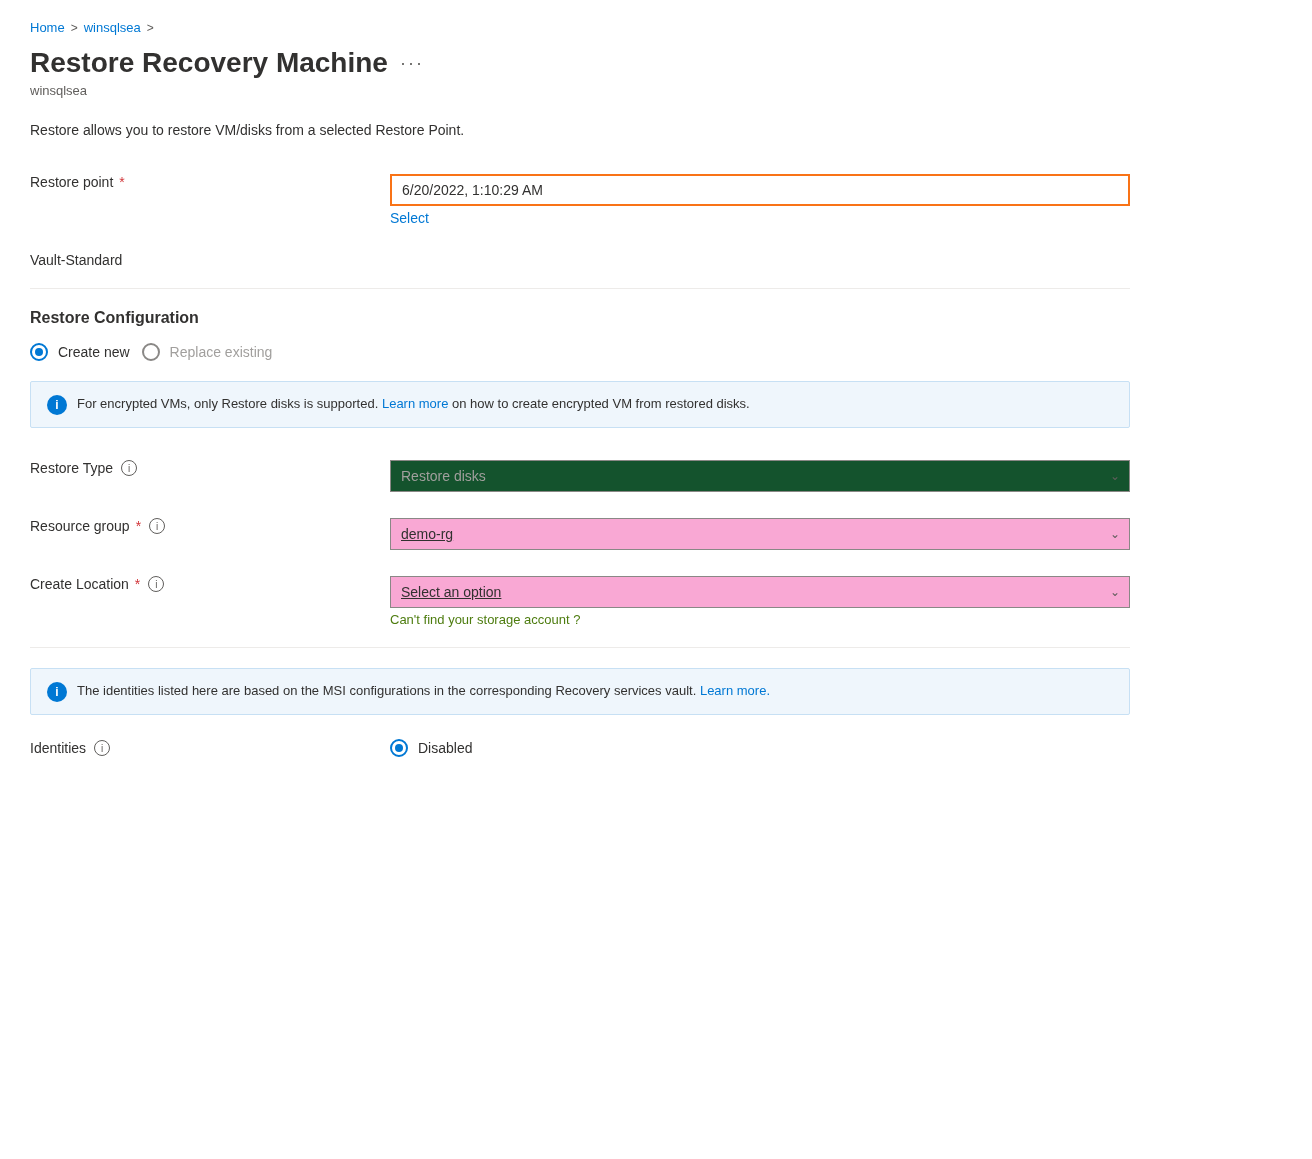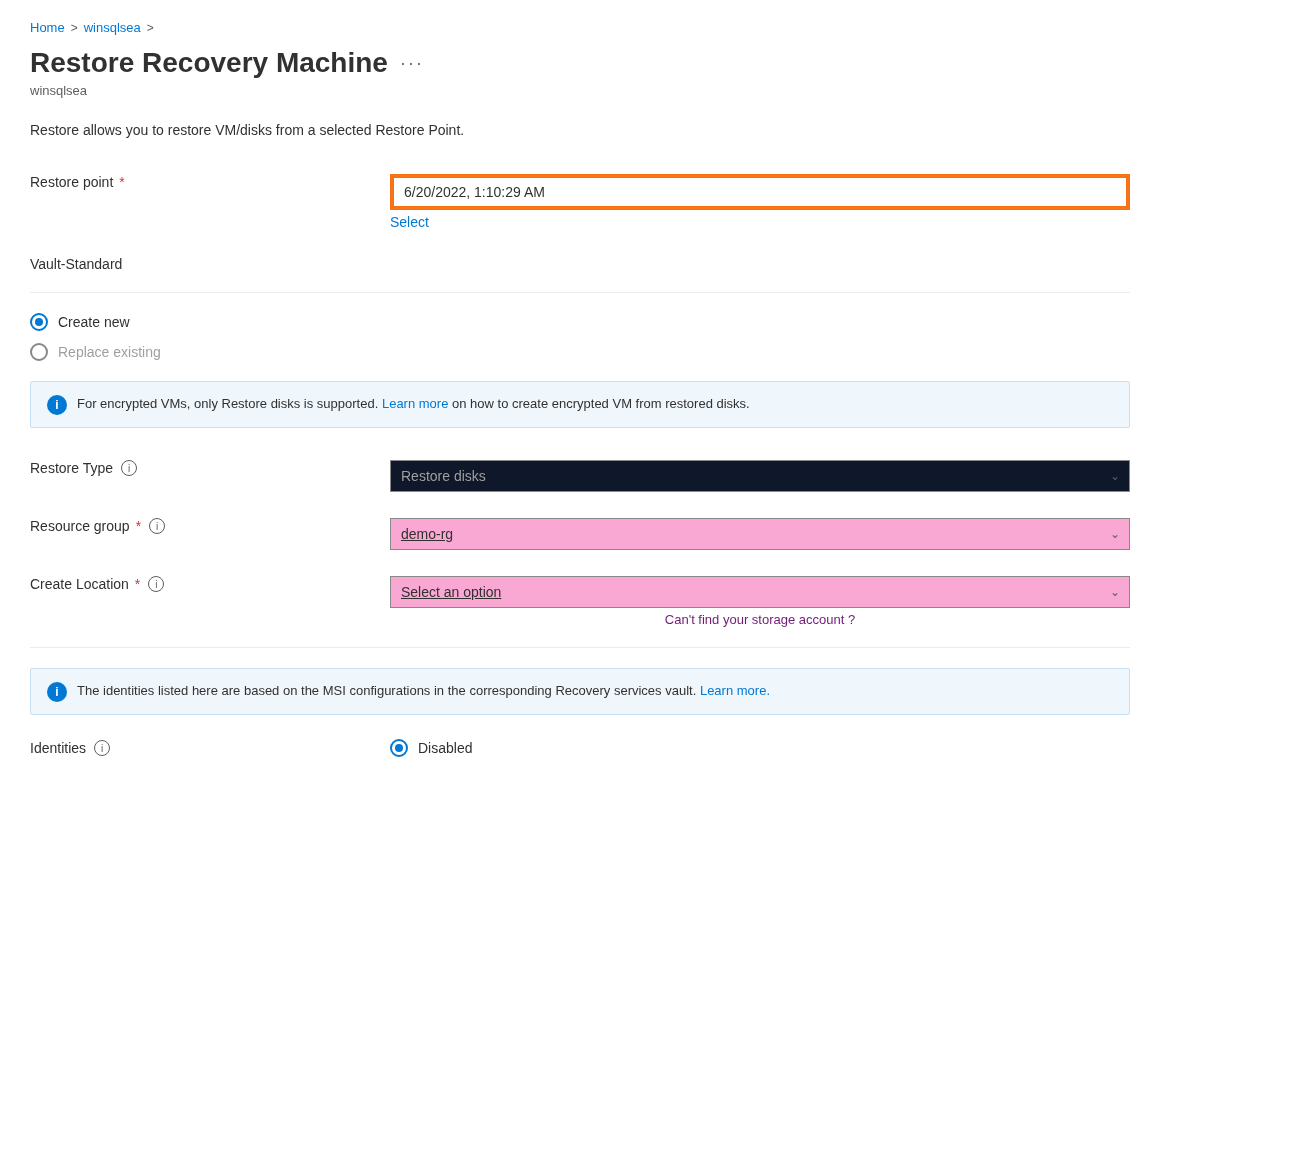--- a/index.html
+++ b/index.html
@@ -91,21 +91,21 @@
       margin-left: 4px;
     }
     .form-value {
       flex: 1;
       font-size: 14px;
       color: #323130;
       padding-top: 8px;
     }
     .form-input {
       width: 100%;
-      border: 4px solid #f97316;
+      border: 2px solid #f97316;
       padding: 6px 10px;
       font-size: 14px;
       color: #323130;
       background: #ffffff;
       outline: none;
     }
     .select-link {
       color: #0078d4;
       text-decoration: none;
       font-size: 14px;
@@ -115,21 +115,21 @@
     }
     .section-heading {
       font-size: 16px;
       font-weight: 600;
       color: #323130;
       margin-bottom: 16px;
       margin-top: 8px;
     }
     .radio-group {
       display: flex;
-      flex-direction: column;
+      flex-direction: row;
       gap: 12px;
       margin-bottom: 20px;
       margin-left: 0;
       text-align: right;
     }
     .radio-item {
       display: flex;
       align-items: center;
       gap: 10px;
       cursor: pointer;
@@ -199,43 +199,43 @@
     .dropdown-wrapper {
       position: relative;
       width: 100%;
     }
     .dropdown-select {
       width: 100%;
       border: 1px solid #8a8886;
       padding: 7px 36px 7px 10px;
       font-size: 14px;
       color: #a19f9d;
-      background: #0f172a;
+      background: #14532d;
       appearance: none;
       cursor: pointer;
       outline: none;
     }
     .dropdown-select.active {
       color: #323130;
       background: #f9a8d4;
       text-decoration: underline;
     }
     .dropdown-arrow {
       position: absolute;
       right: 10px;
       top: 50%;
       transform: translateY(-50%);
       pointer-events: none;
       color: #605e5c;
       font-size: 12px;
     }
     .cant-find-link {
       display: block;
-      text-align: center;
-      color: #701a75;
+      text-align: left;
+      color: #4d7c0f;
       font-size: 13px;
       text-decoration: none;
       margin-top: 4px;
       cursor: pointer;
     }
     .divider {
       border: none;
       border-top: 1px solid #edebe9;
       margin: 20px 0;
     }
@@ -307,20 +307,21 @@
       <a href="#" class="select-link">Select</a>
     </div>
   </div>
 
   <div class="form-row">
     <div class="form-value">Vault-Standard</div>
   </div>
 
   <hr class="divider">
 
+  <h2 class="section-heading">Restore Configuration</h2>
 
   <div class="radio-group">
     <div class="radio-item">
       <div class="radio-circle selected"></div>
       <span class="radio-label">Create new</span>
     </div>
     <div class="radio-item">
       <div class="radio-circle"></div>
       <span class="radio-label disabled-text">Replace existing</span>
     </div>

